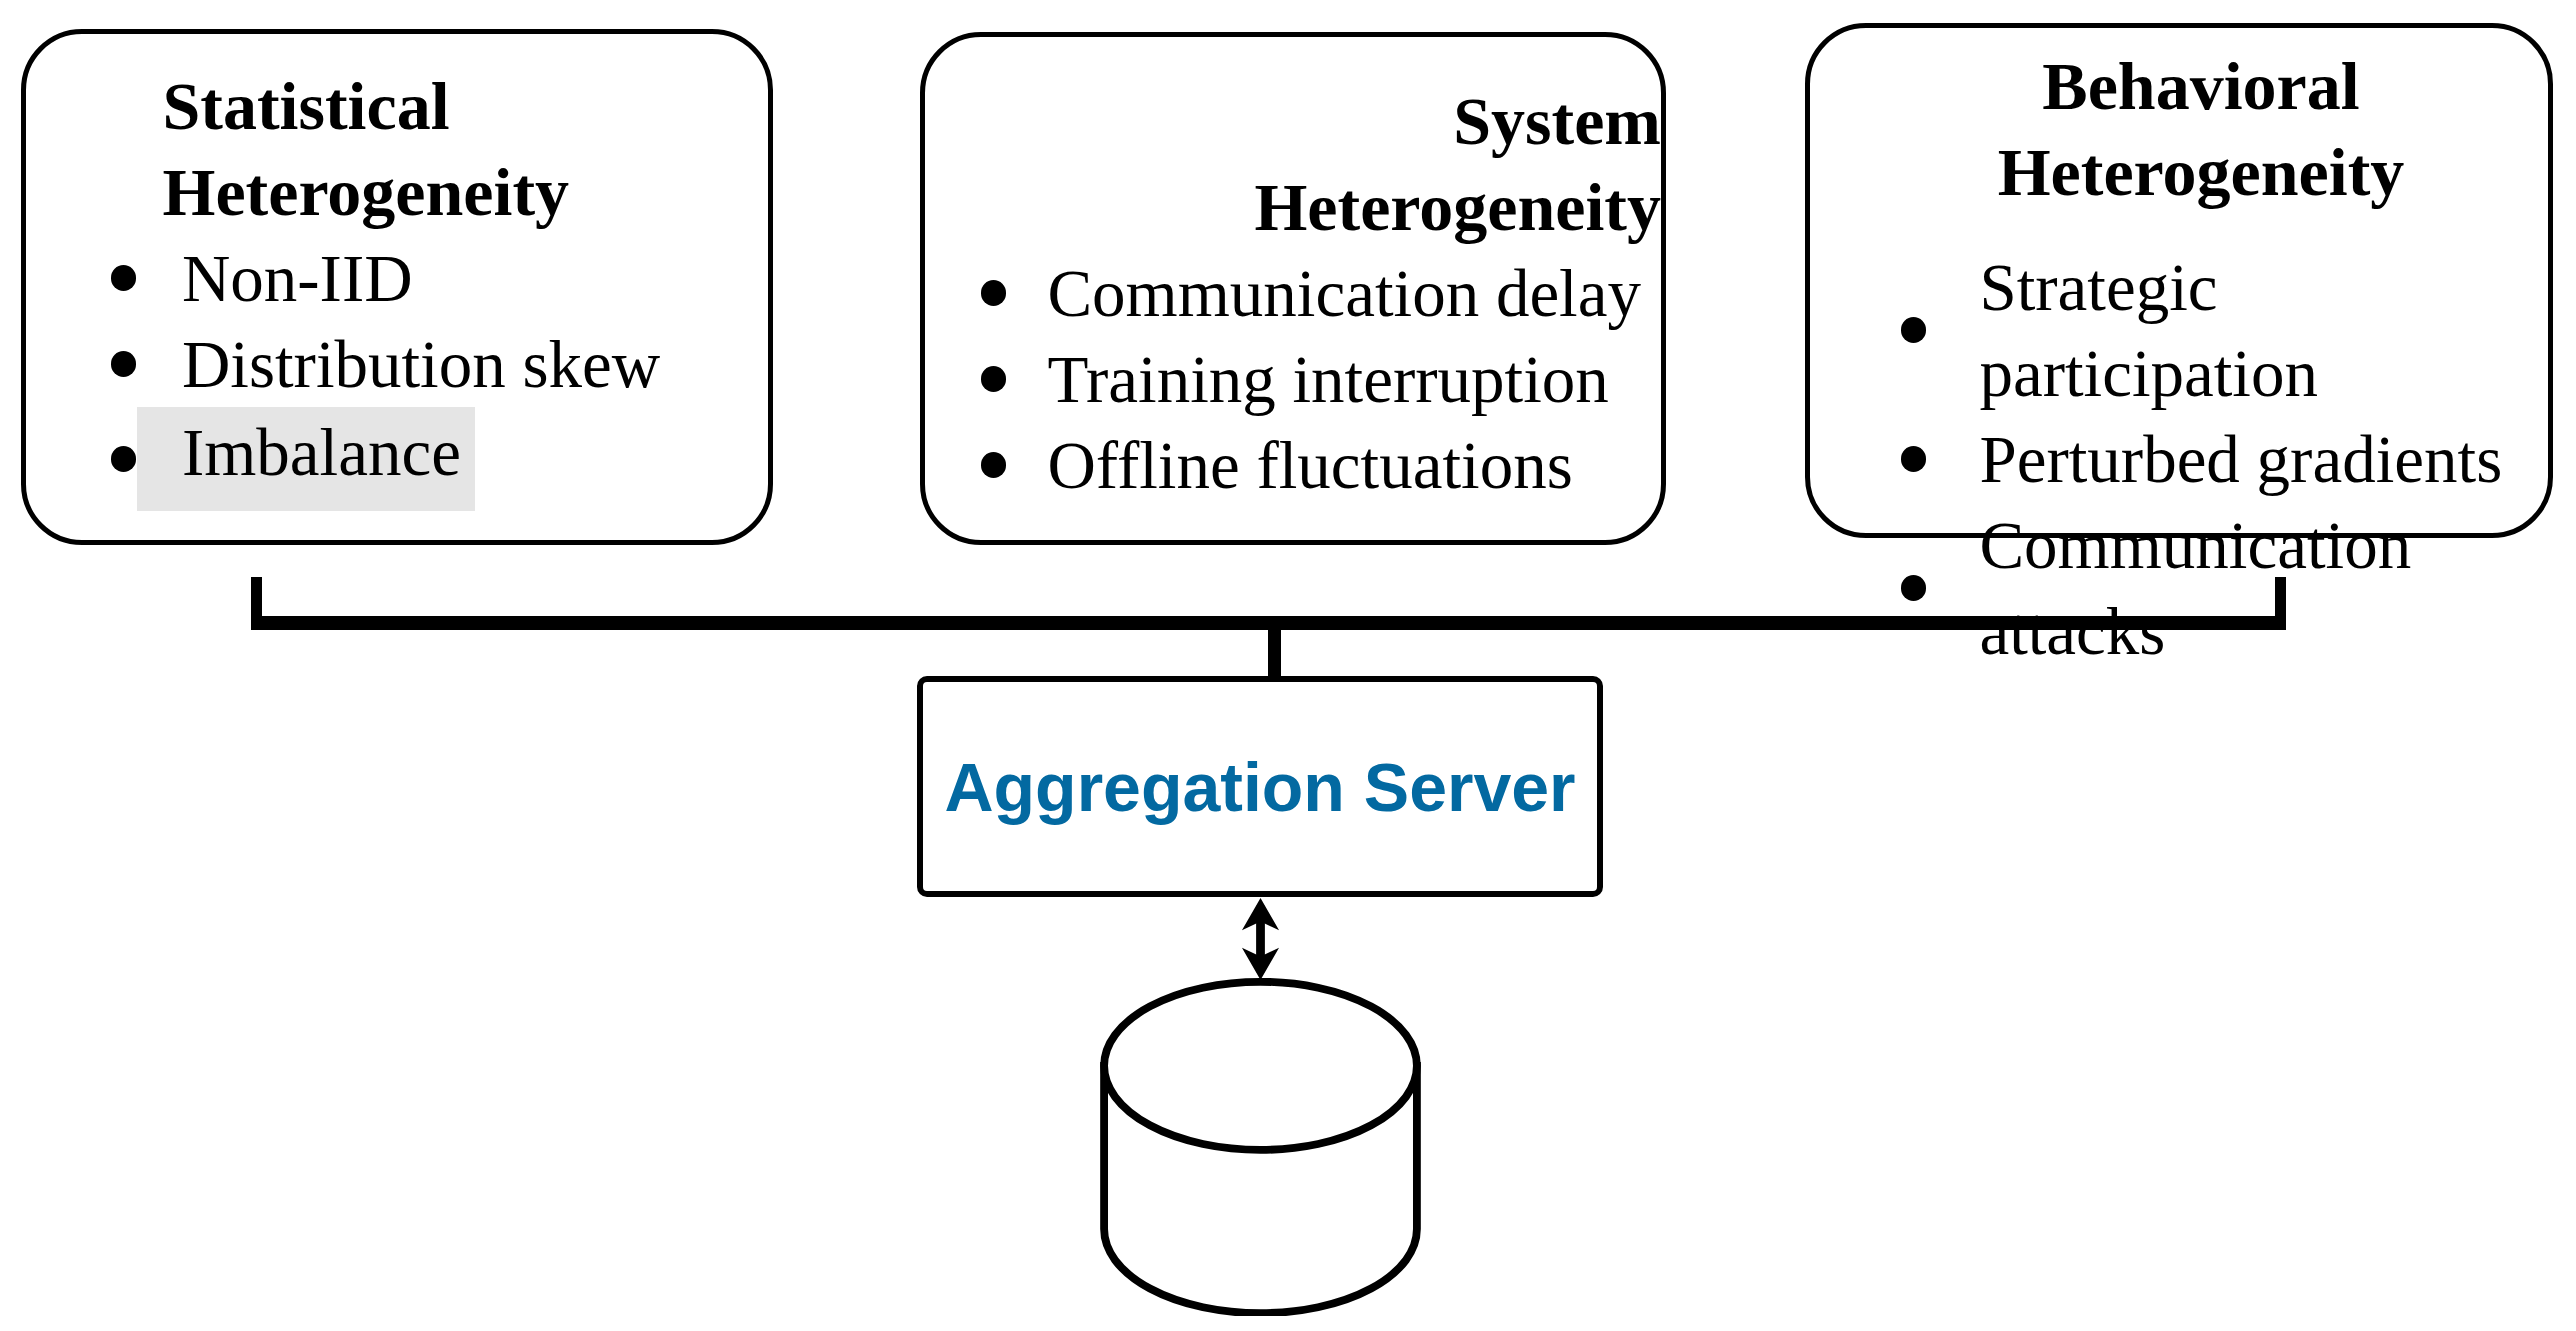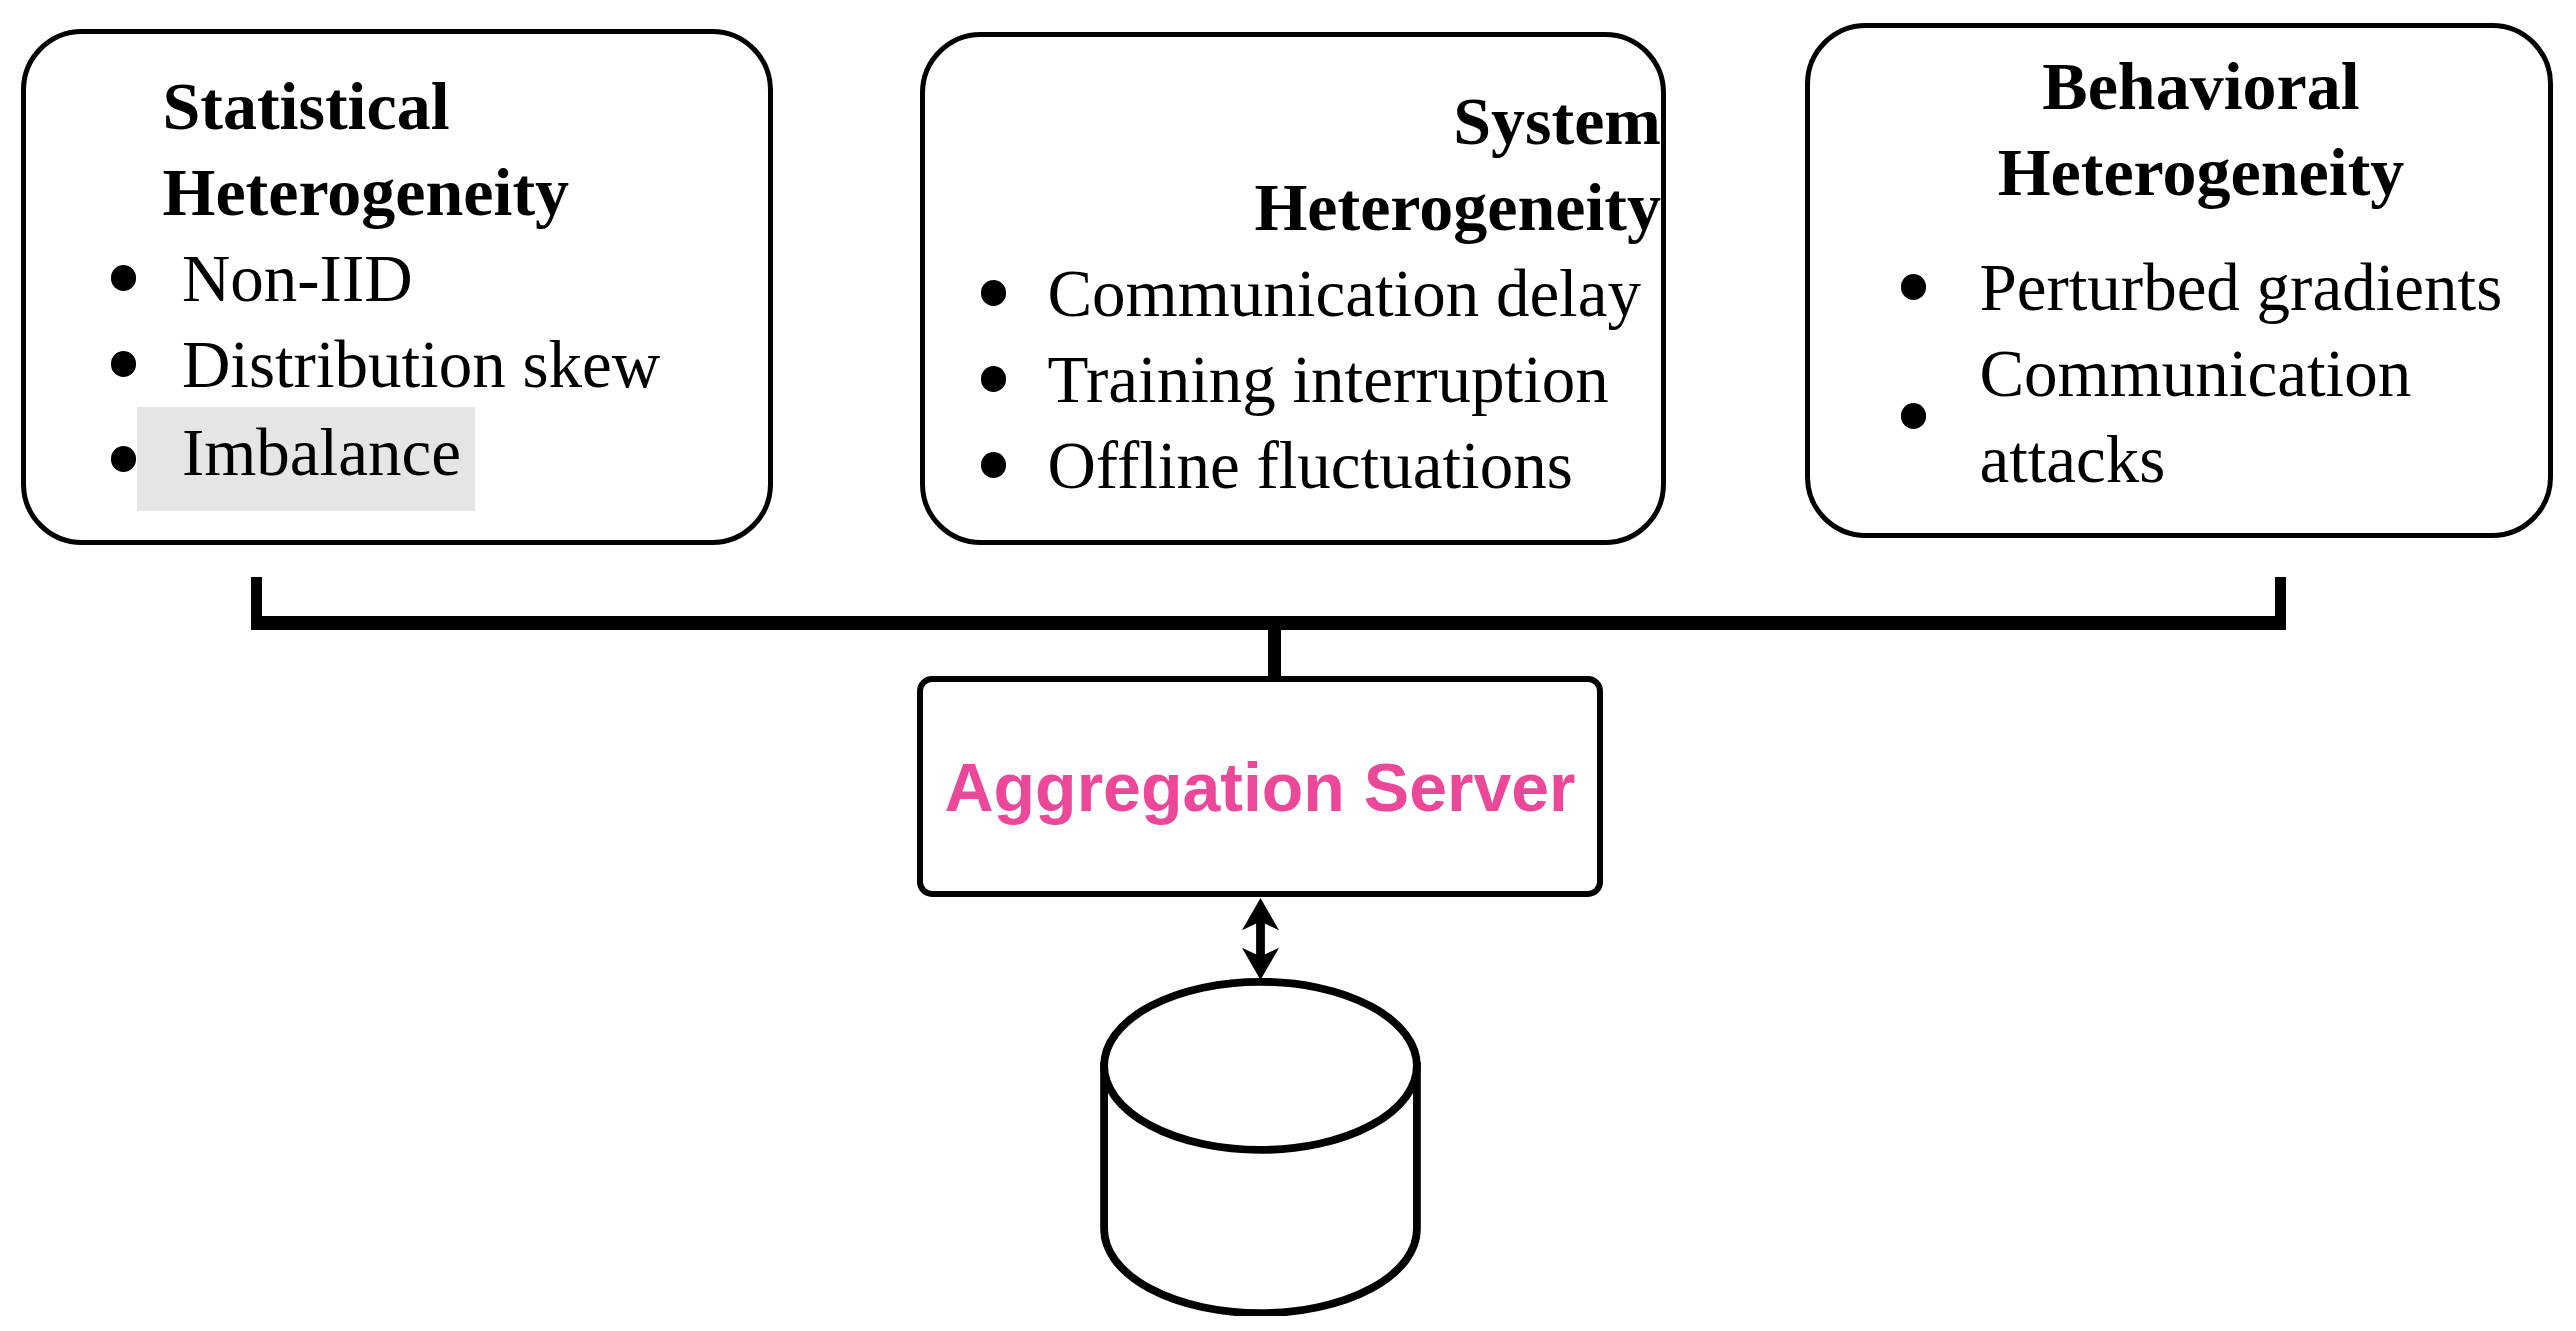--- a/index.html
+++ b/index.html
@@ -74,28 +74,28 @@
   .bracket-stem       { left: 1268px; top: 630px; width: 12.7px;   height: 46px; }
 
   
   .server-box {
     position: absolute;
     left: 917px; top: 676px;
     width: 686px; height: 221px;
     box-sizing: border-box;
     background: #ffffff;
     border: 6.8px solid #000000;
-    border-radius: 15px;
+    border-radius: 10px;
     display: flex;
     align-items: center;
     justify-content: center;
     font-family: "Liberation Sans", sans-serif;
     font-weight: bold;
     font-size: 68px;
-    color: #ec4899;
+    color: #0369a1;
     white-space: nowrap;
   }
 
   
   .arrow-svg    { position: absolute; left: 1231px; top: 898px; }
   .cylinder-svg { position: absolute; left: 1094px; top: 973px; }
 </style>
 </head>
 <body>
 
@@ -144,20 +144,24 @@
   </div>
 
   <div class="cat-box box-behavioral">
     <div class="box-title">
       <span class="title-line">Behavioral</span>
       <span class="title-line">Heterogeneity</span>
     </div>
     <ul class="bullets">
       <li>
         <span class="dot"></span>
+        <span>Strategic participation</span>
+      </li>
+      <li>
+        <span class="dot"></span>
         <span>Perturbed gradients</span>
       </li>
       <li>
         <span class="dot"></span>
         <span>Communication attacks</span>
       </li>
     </ul>
   </div>
 
   <div>

